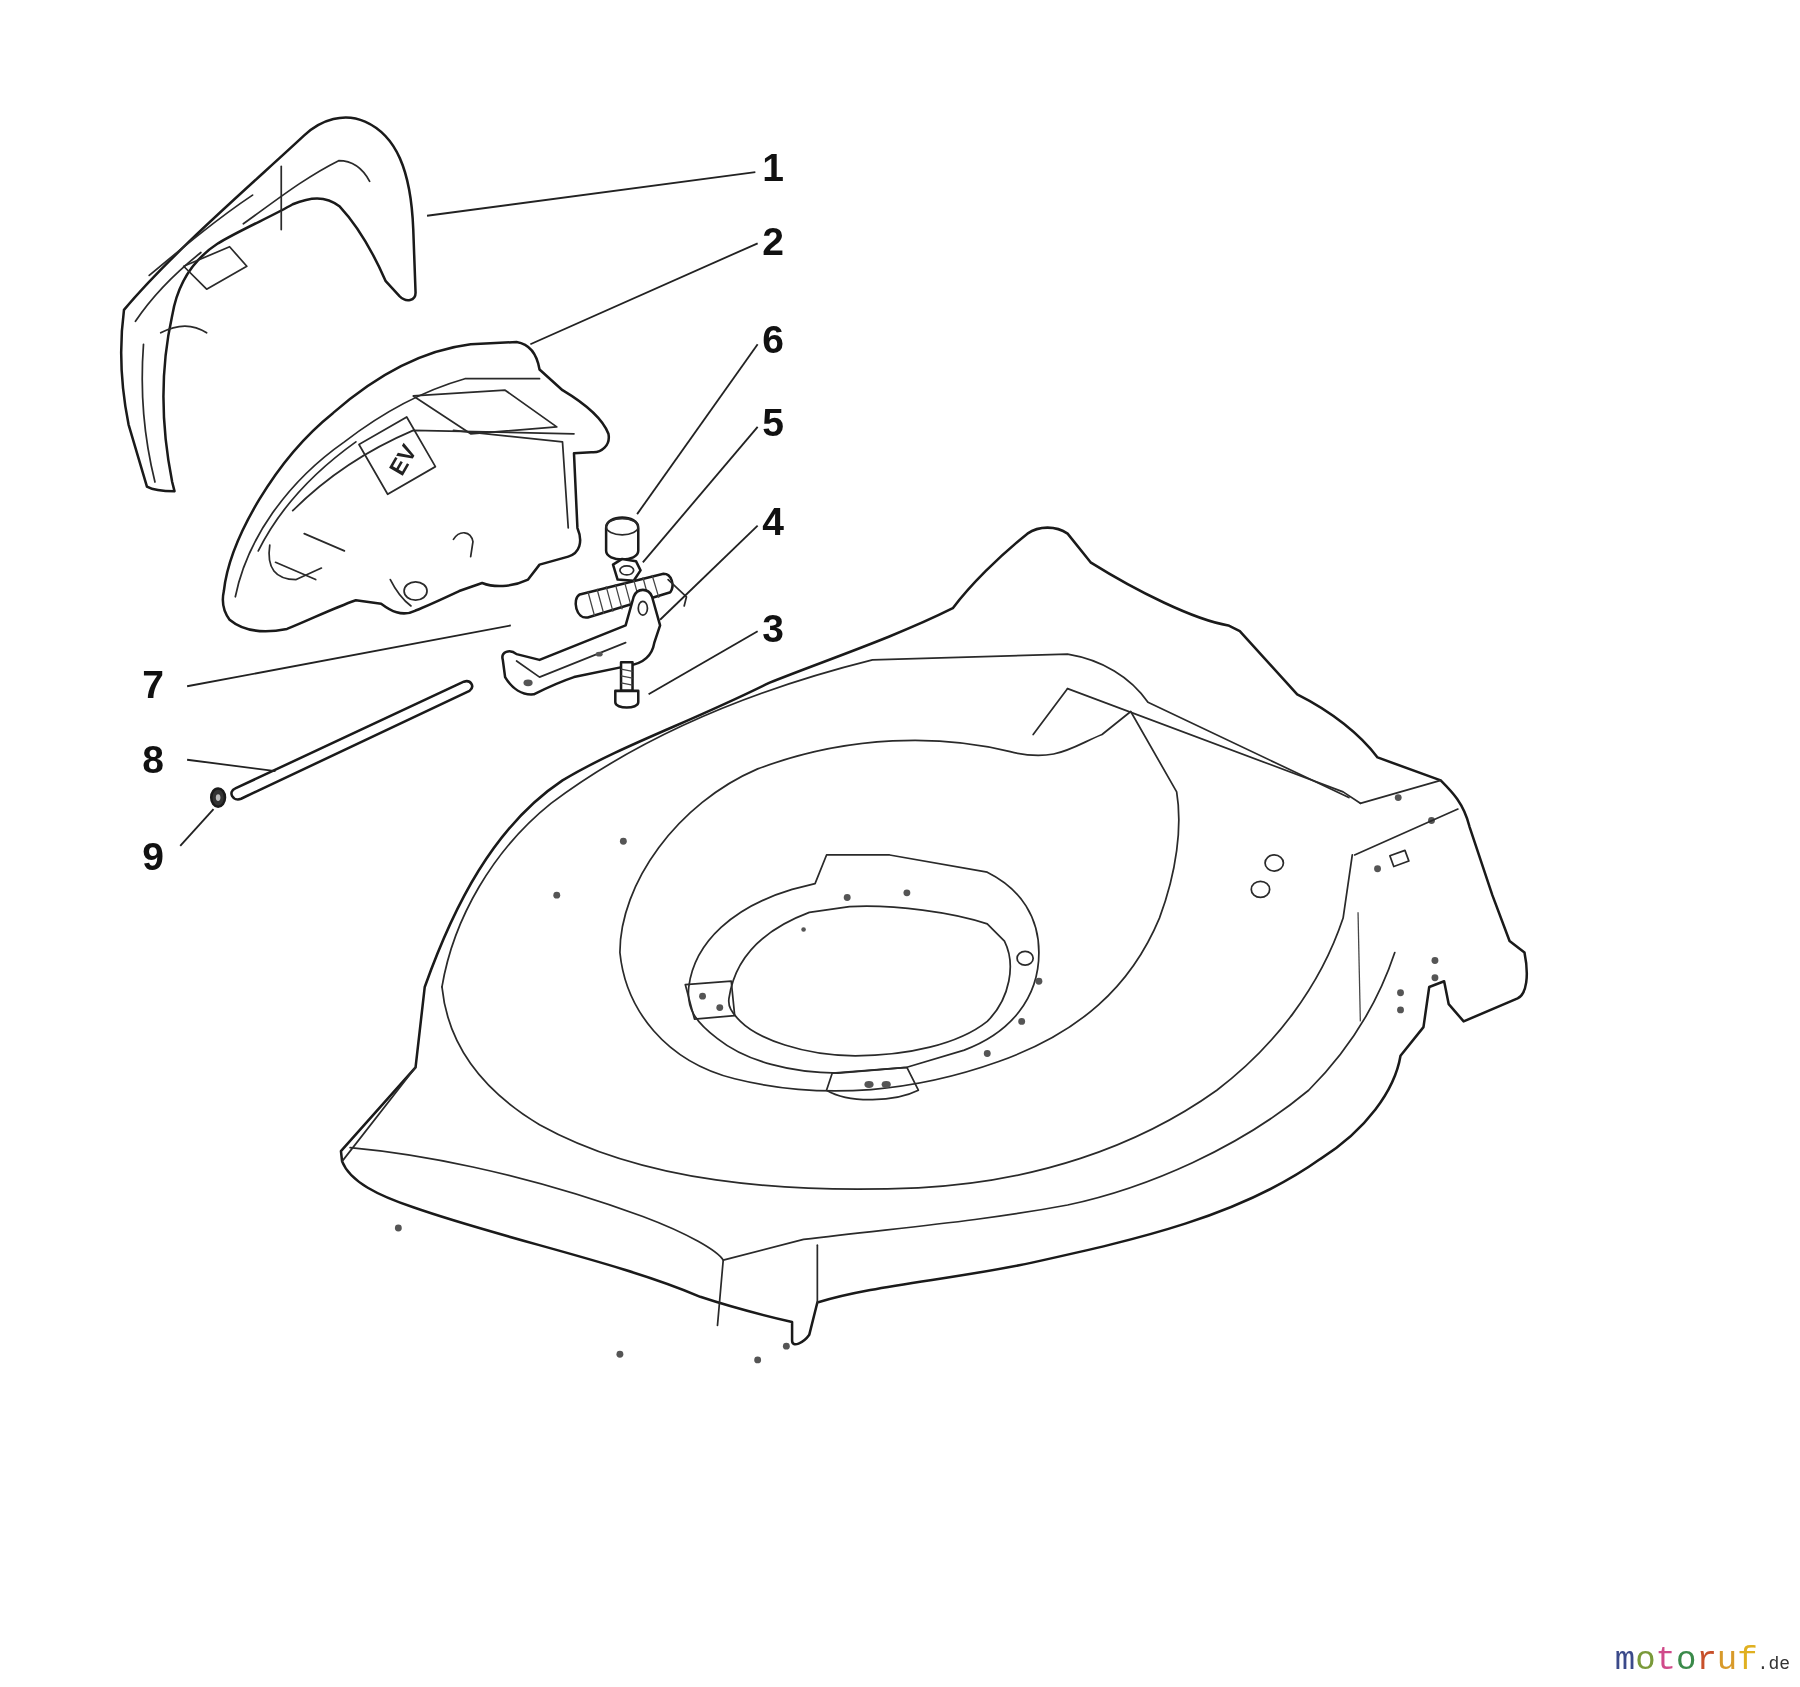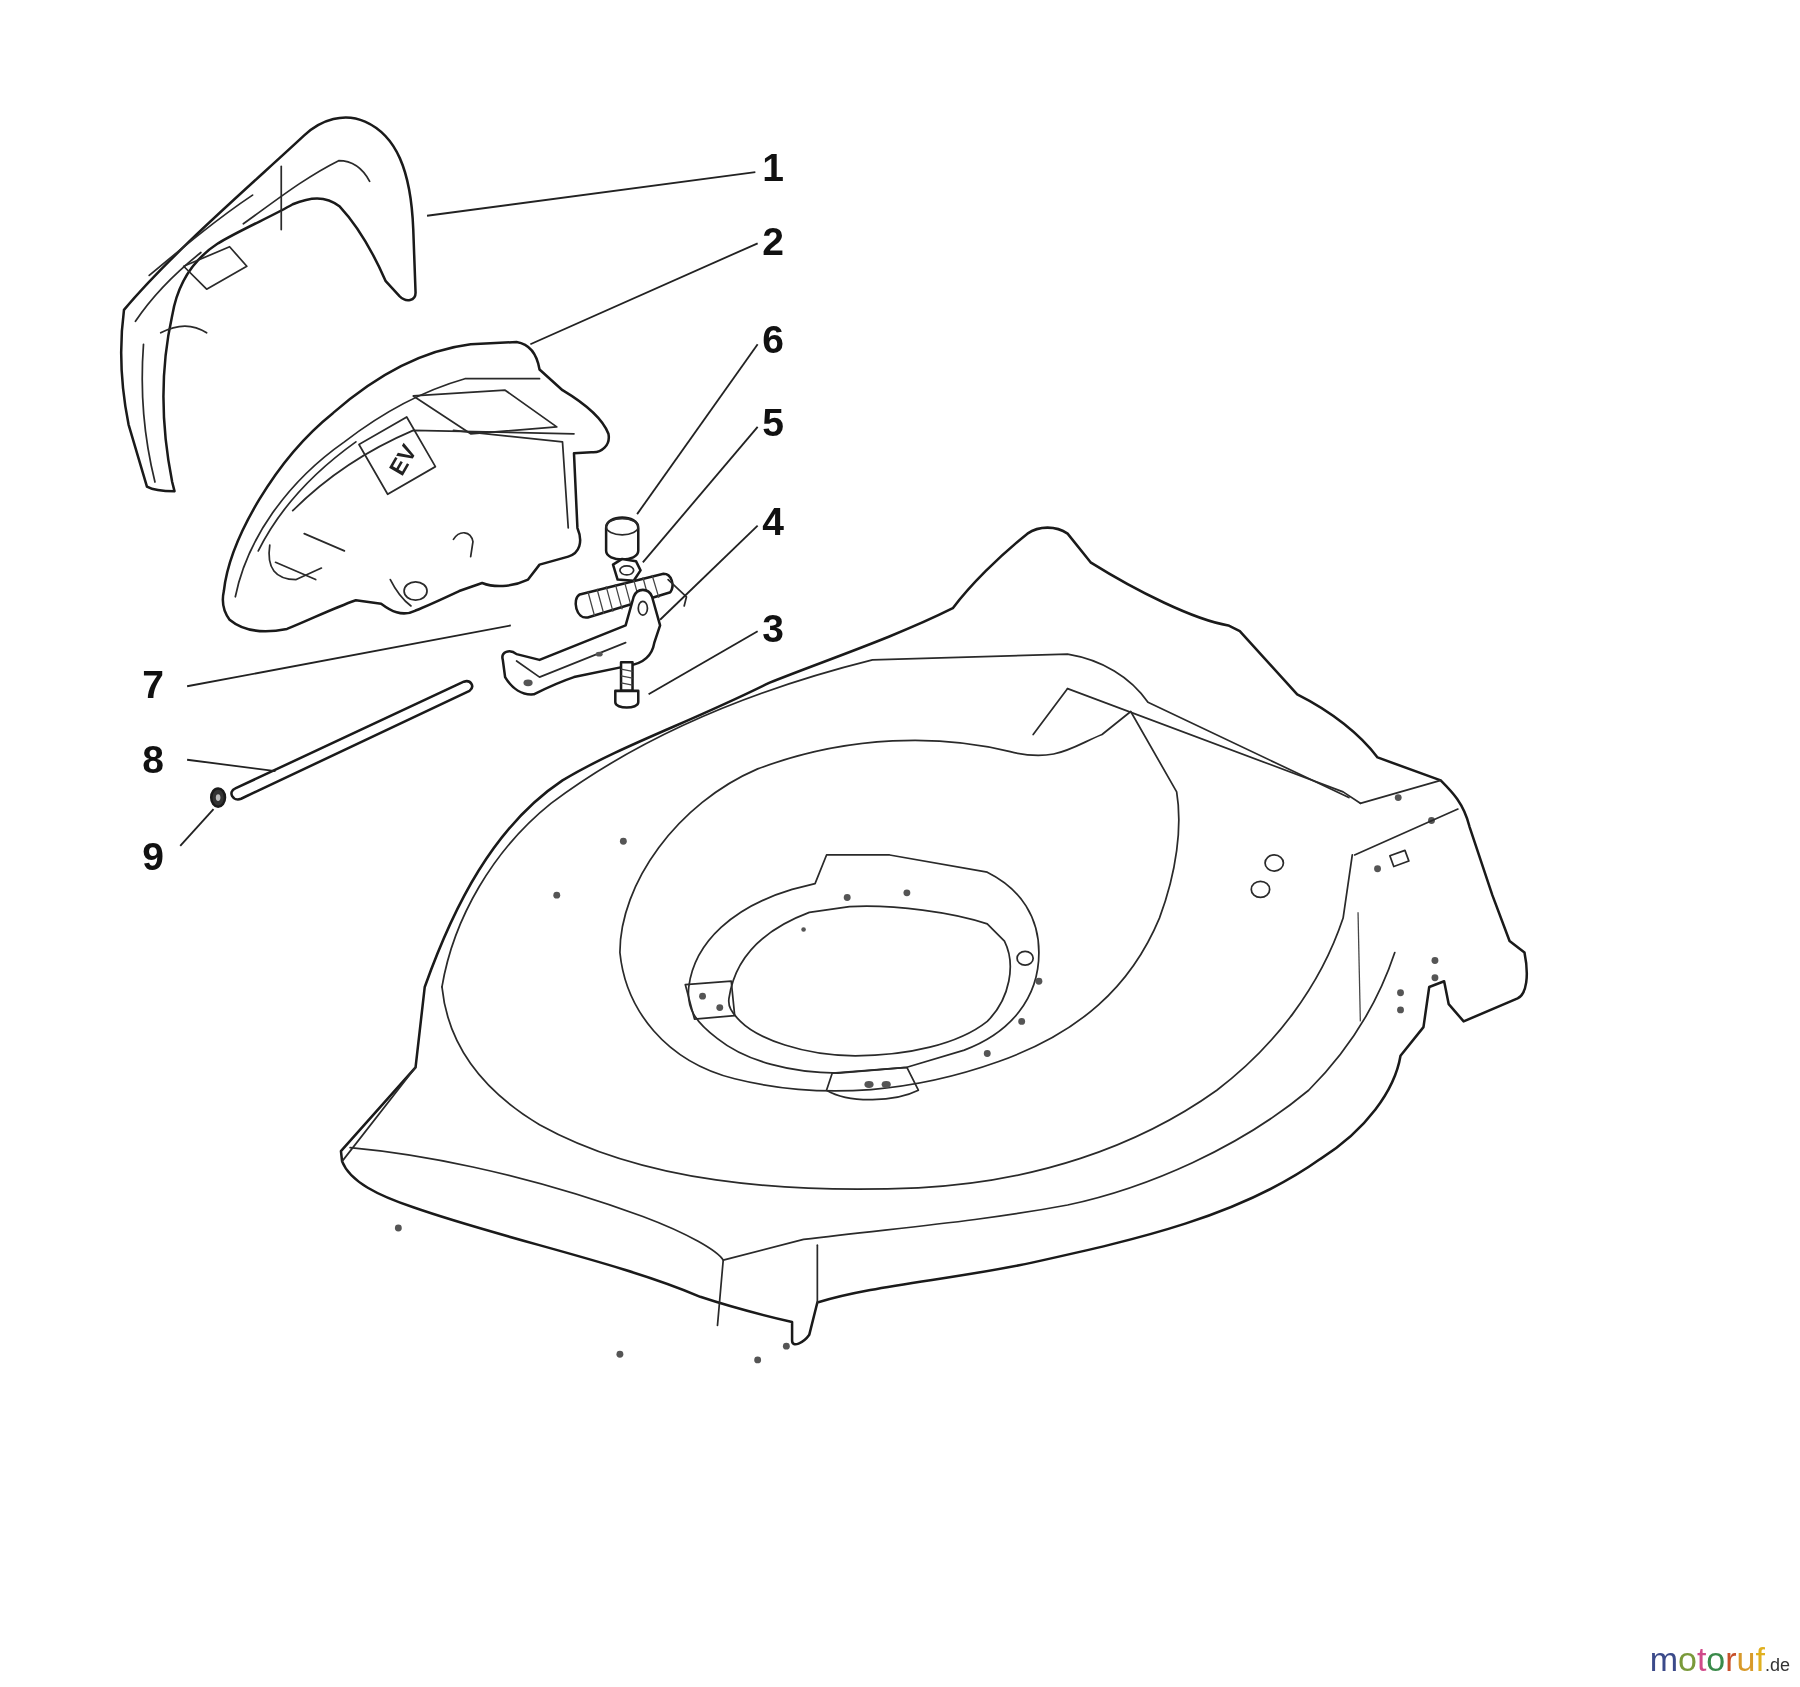--- a/index.html
+++ b/index.html
@@ -4,21 +4,21 @@
 <style>
   html, body { margin:0; padding:0; background:#ffffff; }
   body { width:1800px; height:1687px; position:relative; overflow:hidden; font-family:"Liberation Sans", sans-serif; }
   #diagram { position:absolute; left:0; top:0; width:1800px; height:1687px; }
   .part { fill:#ffffff; stroke:#1a1a1a; stroke-width:2.2; stroke-linejoin:round; stroke-linecap:round; }
   .detail { fill:none; stroke:#2a2a2a; stroke-width:1.5; stroke-linecap:round; stroke-linejoin:round; }
   .thin { fill:none; stroke:#444; stroke-width:1.1; }
   .hole { fill:#555; stroke:none; }
   .leader { stroke:#222; stroke-width:1.6; fill:none; }
   .callout { font-family:"Liberation Sans", sans-serif; font-weight:bold; font-size:34px; fill:#111; }
-  .watermark { position:absolute; right:10px; bottom:8px; font-family:Liberation Sans, sans-serif; font-size:34px; letter-spacing:0px; }
+  .watermark { position:absolute; right:10px; bottom:8px; font-family:Liberation Mono, monospace; font-size:34px; letter-spacing:0px; }
   .watermark .suffix { font-size:18px; color:#333; }
 </style>
 </head>
 <body>
 
 <svg id="diagram" viewBox="0 0 1568 1470" preserveAspectRatio="none" xmlns="http://www.w3.org/2000/svg">
 
   <g>
     <path class="part" d="M108,270 C150,220 220,160 265,118 C280,104 300,98 318,106 C345,118 358,148 360,200 L362,255 C362,262 354,264 348,258 L336,245 C325,220 310,195 296,180 C283,170 270,172 255,178 C238,188 210,200 190,212 C170,225 155,245 150,275 C140,320 140,370 150,420 L152,428 C145,428 135,428 128,424 L112,370 C104,330 104,300 108,270 Z"></path>
     <path class="detail" d="M118,280 C130,262 150,240 175,220"></path>

